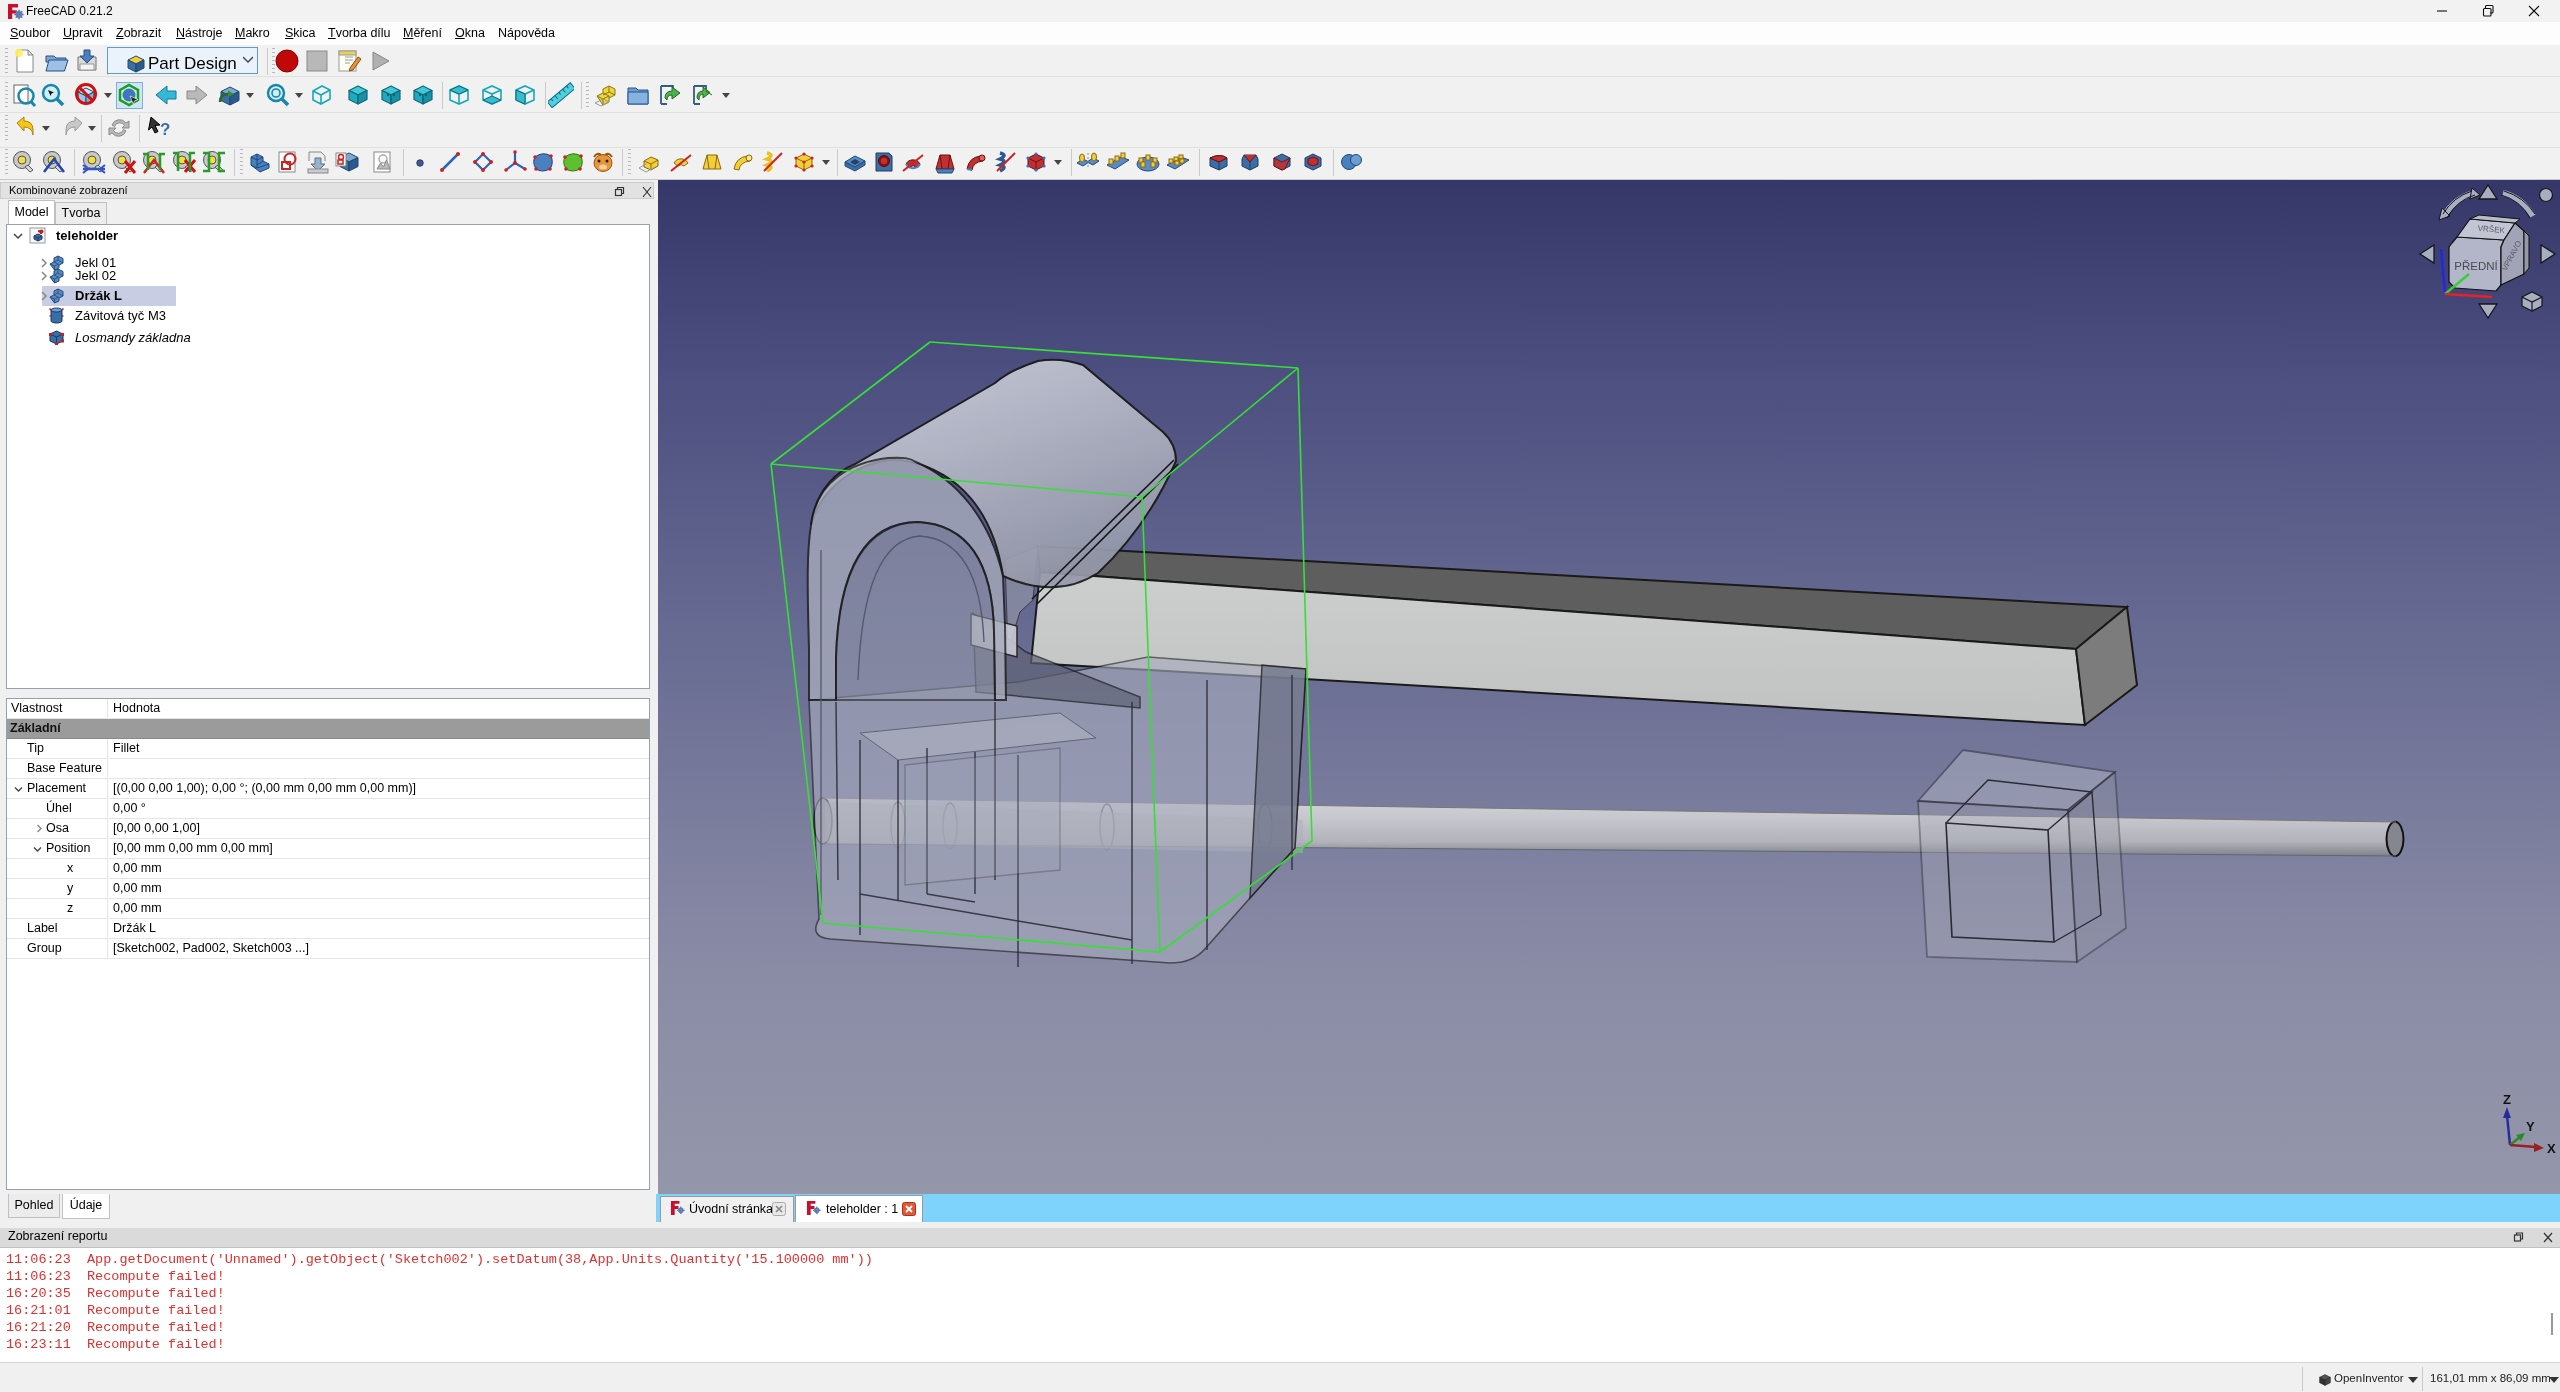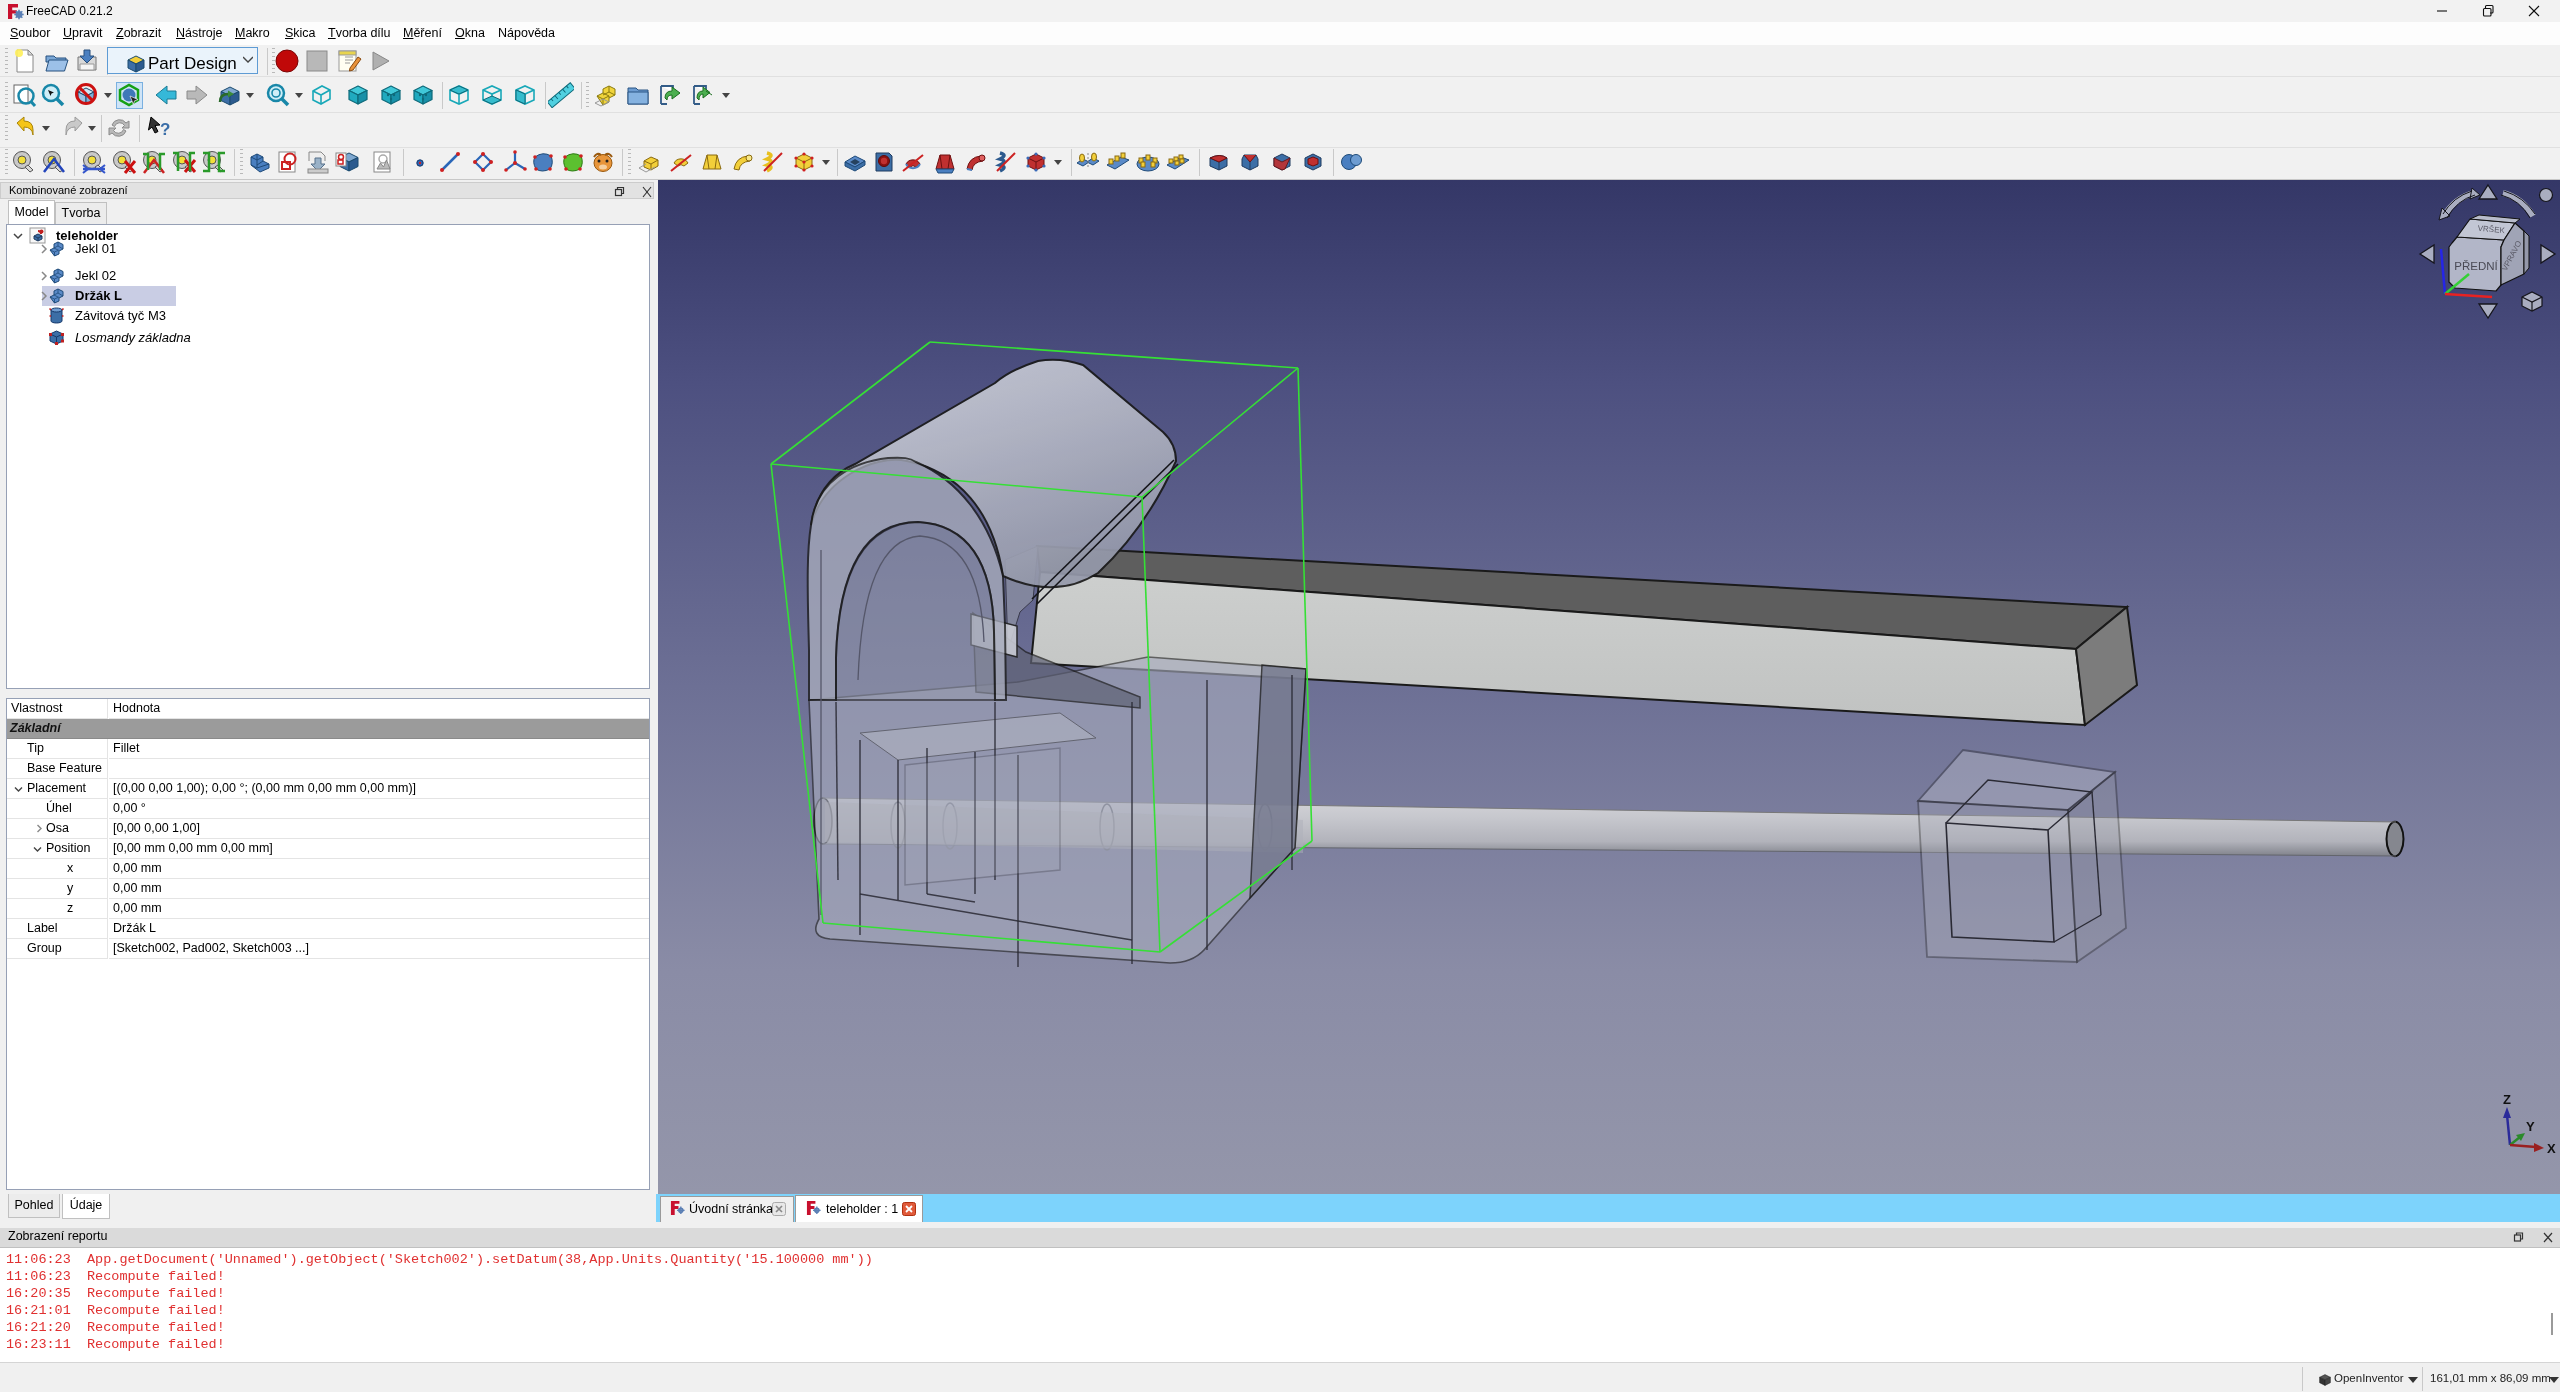--- a/index.html
+++ b/index.html
@@ -568,21 +568,21 @@
 <div class="trow" style="left:0px;top:1px;width:640px;">
 <svg class="abs" style="left:22px;top:1px" width="17" height="17" viewBox="0 0 17 17">
           <rect x="1" y="1" width="15" height="15" fill="#f8f8f8" stroke="#999"></rect>
           <path d="M5 9 L9 7 L13 9 L13 12 L9 14 L5 12z" fill="#3c6ea6" stroke="#1e3a5f"></path>
           <path d="M5 9 L9 11 L13 9 M9 11 L9 14" stroke="#1e3a5f" fill="none"></path>
           <path d="M9 4 a3 3 0 0 1 3 3" fill="none" stroke="#c02020" stroke-width="2"></path>
           <circle cx="12.5" cy="4.5" r="2" fill="#c02020"></circle>
         </svg>
 <span class="abs" style="left:49px;top:2px;font-weight:bold;">teleholder</span>
 </div>
-<div class="trow" style="left:0px;top:14px;width:640px;">
+<div class="trow" style="left:0px;top:28px;width:640px;">
 <svg class="abs" style="left:32px;top:5px" width="10" height="10">
           <path d="M3 1 l4 4 -4 4" fill="none" stroke="#888" stroke-width="1.5"></path>
         </svg>
 <svg class="abs" style="left:41px;top:1px" width="17" height="17" viewBox="0 0 17 17">
           <path d="M2 10 L6 8 L6 4 L10 2 L15 4.5 L15 9 L11 11 L11 14 L6.5 16z" fill="#5a8ac8" stroke="#1e4a78"></path>
           <path d="M2 10 L6.5 12 L6.5 16 M6.5 12 L11 10 M6 8 L10 10 M10 2 L10 6 L15 9 M10 6 L6 8" fill="none" stroke="#1e4a78" stroke-width="0.8"></path>
         </svg>
 <span class="abs" style="left:68px;top:2px;font-weight:normal;">Jekl 01</span>
 </div>
 <div class="trow" style="left:0px;top:41px;width:640px;">
@@ -630,21 +630,21 @@
 </div>
 <div class="prop">
 <div class="prow" style="top:0">
         <div class="plabel">
           <span style="left:4px">Vlastnost</span>
         </div>
         <div class="pval">
           <span style="left:4px">Hodnota</span>
         </div>
       </div>
-<div class="abs" style="left:0;top:20px;width:642px;height:20px;background:#9b9b9b;border-bottom:1px solid #8a8a8a;font-style:italic;">
+<div class="abs" style="left:0;top:20px;width:642px;height:20px;background:#9b9b9b;border-bottom:1px solid #8a8a8a;">
         <span style="position:absolute;left:3px;top:2px;font-size:12.5px;font-weight:bold;color:#111;">Základní</span>
       </div>
 <div class="prow" style="top:40px">
 <div class="plabel">
 <span style="left:20px">Tip</span>
         </div>
 <div class="pval">
           <span style="left:4px">Fillet</span>
         </div>
 </div>

